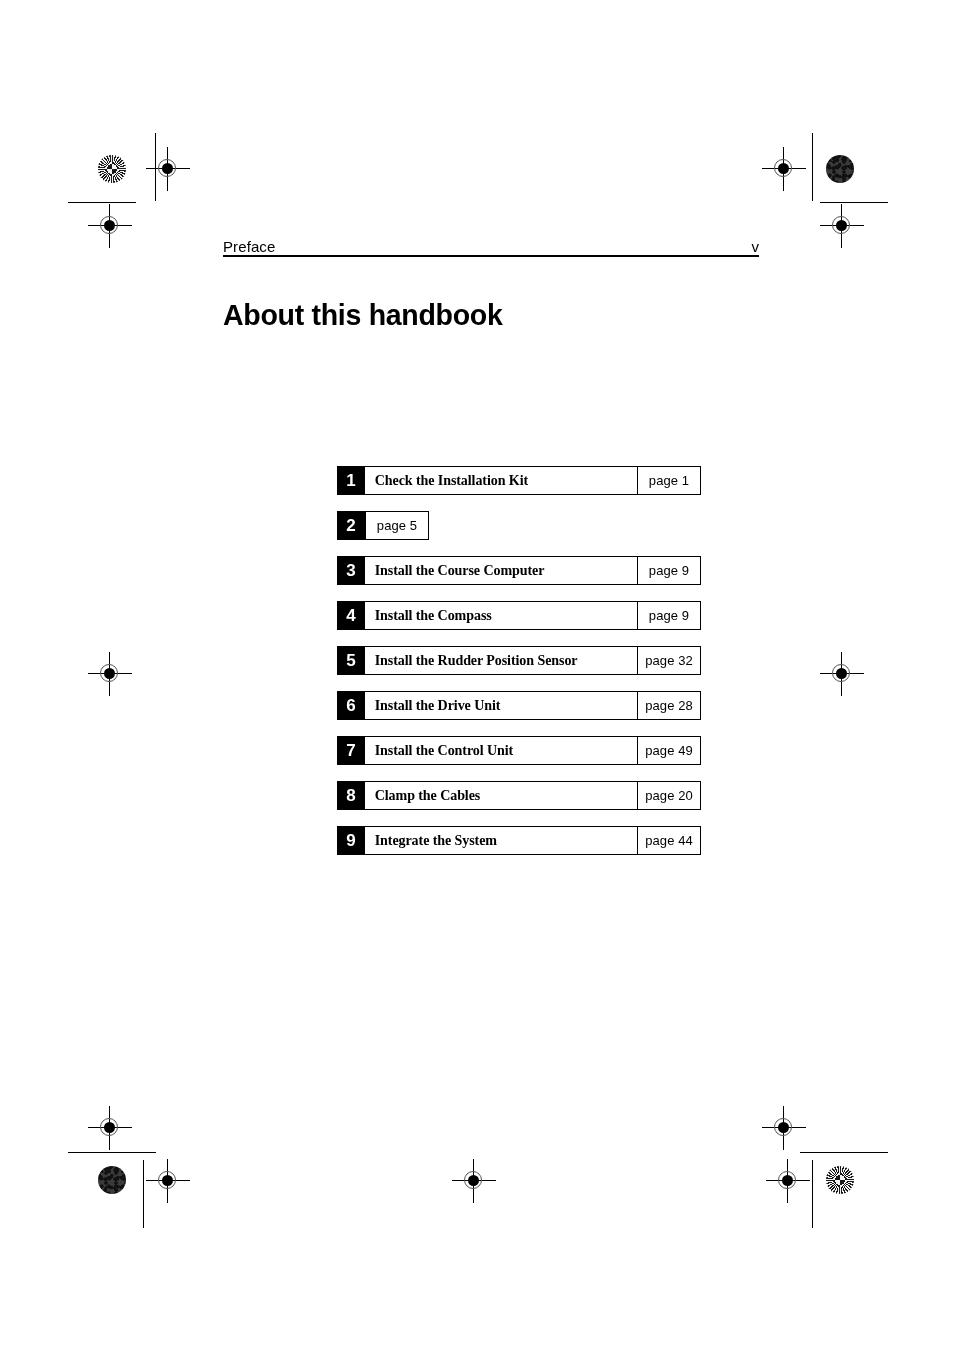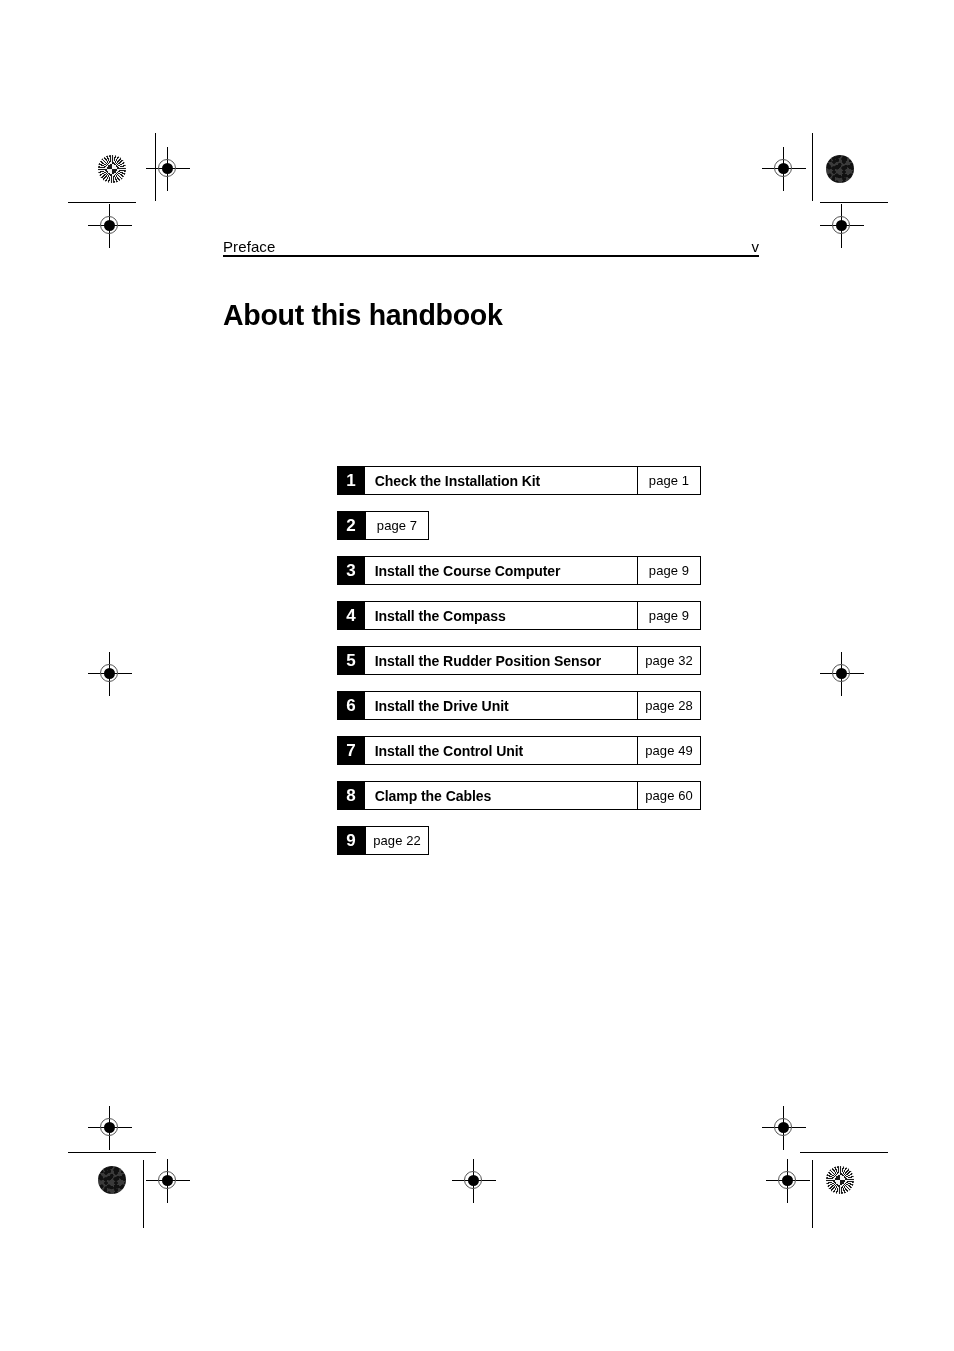--- a/index.html
+++ b/index.html
@@ -164,20 +164,21 @@
   }
   .step-title-cell {
     flex: 1 1 auto;
     border: 1.4px solid #000000;
     border-left: none;
     border-right: none;
     display: flex;
     align-items: center;
     box-sizing: border-box;
     background: #ffffff;
+    font-family: Liberation Serif, serif;
   }
   .step-title {
     font-size: 14.5px;
     font-weight: bold;
     padding-left: 10px;
     letter-spacing: -0.1px;
     transform: scaleX(0.97);
     transform-origin: left center;
     white-space: nowrap;
   }
@@ -303,21 +304,21 @@
         <span class="step-title">Check the Installation Kit</span>
       </div>
       <div class="step-page-cell">
         <span class="step-page">page 1</span>
       </div>
     </div>
 
     <div class="step-row">
       <div class="step-num">2</div>
       <div class="step-page-cell">
-        <span class="step-page">page 7</span>
+        <span class="step-page">page 5</span>
       </div>
     </div>
 
     <div class="step-row">
       <div class="step-num">3</div>
       <div class="step-title-cell">
         <span class="step-title">Install the Course Computer</span>
       </div>
       <div class="step-page-cell">
         <span class="step-page">page 9</span>
@@ -363,26 +364,29 @@
         <span class="step-page">page 49</span>
       </div>
     </div>
 
     <div class="step-row">
       <div class="step-num">8</div>
       <div class="step-title-cell">
         <span class="step-title">Clamp the Cables</span>
       </div>
       <div class="step-page-cell">
-        <span class="step-page">page 60</span>
+        <span class="step-page">page 20</span>
       </div>
     </div>
 
     <div class="step-row">
       <div class="step-num">9</div>
-      <div class="step-page-cell">
-        <span class="step-page">page 22</span>
+      <div class="step-title-cell">
+        <span class="step-title">Integrate the System</span>
+      </div>
+      <div class="step-page-cell">
+        <span class="step-page">page 44</span>
       </div>
     </div>
 
   </div>
 
 </div>
 
 </body></html>

